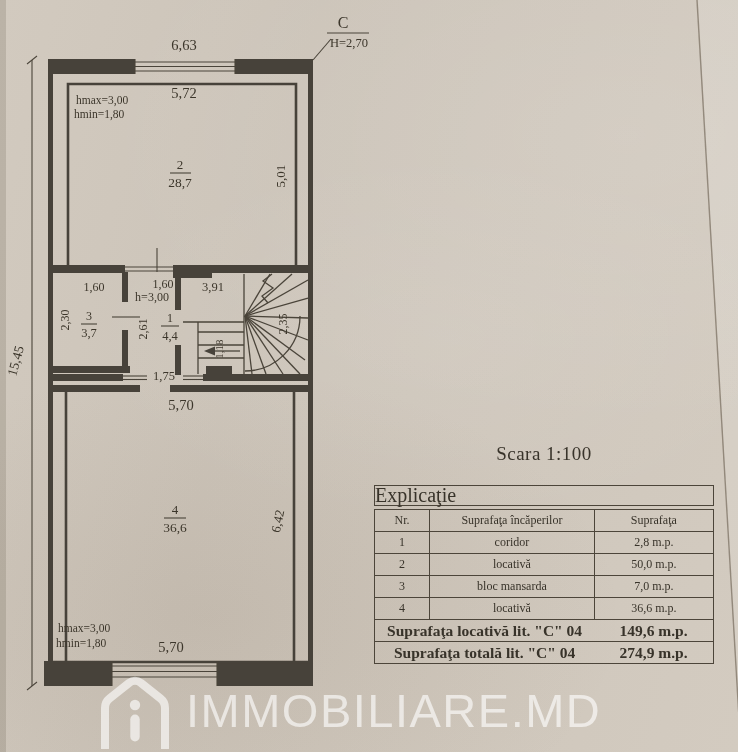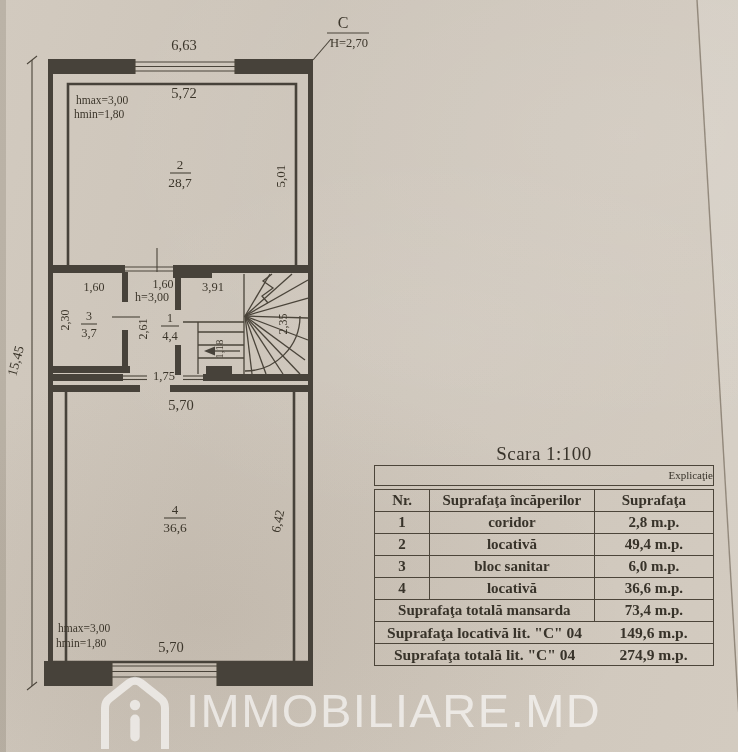--- a/index.html
+++ b/index.html
@@ -14,26 +14,26 @@
   }
   svg text{fill:#3c362b;}
   .tx{font-family:"Liberation Serif",serif;}
   .thin{stroke:#4a443a;stroke-width:1.1;fill:none;}
   .mid{stroke:#4a443a;stroke-width:1.3;fill:none;}
   .inner{stroke:#47423a;stroke-width:2.6;fill:none;}
   .walls rect{fill:#47423a;}
   .crease{stroke:rgba(82,70,54,.5);stroke-width:1.4;}
   
   .panel{position:absolute;left:374px;top:443px;width:340px;color:#38332a;}
-  .scara{text-align:center;font-size:19px;letter-spacing:.5px;margin-bottom:0;}
-  .explic{border:1.5px solid #4c453a;text-align:right;font-size:11px;height:19px;line-height:19px;margin-bottom:3px;}
+  .scara{text-align:center;font-size:19px;letter-spacing:.5px;margin-bottom:20px;}
+  .explic{border:1.5px solid #4c453a;text-align:left;font-size:20px;height:19px;line-height:19px;margin-bottom:3px;}
   table.expl{border-collapse:collapse;width:100%;border:1.7px solid #4c453a;table-layout:fixed;}
   table.expl th, table.expl td{
-    border:1.2px solid #4c453a;font-size:15px;text-align:center;
-    padding:0 2px;font-weight:bold;height:21px;overflow:hidden;white-space:nowrap;
+    border:1.2px solid #4c453a;font-size:12px;text-align:center;
+    padding:0 2px;font-weight:normal;height:21px;overflow:hidden;white-space:nowrap;
   }
   table.expl .b{font-weight:bold;font-size:15.5px;}
   table.expl td.merge{border-right:none;}
   table.expl td.noleft{border-left:none;}
   
   .wm{position:absolute;left:96px;top:671px;display:flex;align-items:center;color:rgba(255,255,255,.62);}
   .wm-text{font-family:"Liberation Sans",sans-serif;font-size:47px;font-weight:300;letter-spacing:1.5px;margin-left:12px;line-height:1;}
 </style>
 </head>
 <body>
@@ -194,35 +194,31 @@
       </thead>
       <tbody>
         <tr>
           <td>1</td>
           <td>coridor</td>
           <td>2,8 m.p.</td>
         </tr>
         <tr>
           <td>2</td>
           <td>locativă</td>
-          <td>49,4 m.p.</td>
+          <td>50,0 m.p.</td>
         </tr>
         <tr>
           <td>3</td>
-          <td>bloc sanitar</td>
-          <td>6,0 m.p.</td>
+          <td>bloc mansarda</td>
+          <td>7,0 m.p.</td>
         </tr>
         <tr>
           <td>4</td>
           <td>locativă</td>
           <td>36,6 m.p.</td>
-        </tr>
-        <tr>
-          <td colspan="2">Suprafaţa totală mansarda</td>
-          <td>73,4 m.p.</td>
         </tr>
         <tr>
           <td colspan="2" class="b merge">Suprafaţa locativă lit. "C" 04</td>
           <td class="b noleft">149,6 m.p.</td>
         </tr>
         <tr>
           <td colspan="2" class="b merge">Suprafaţa totală lit. "C" 04</td>
           <td class="b noleft">274,9 m.p.</td>
         </tr>
       </tbody>

